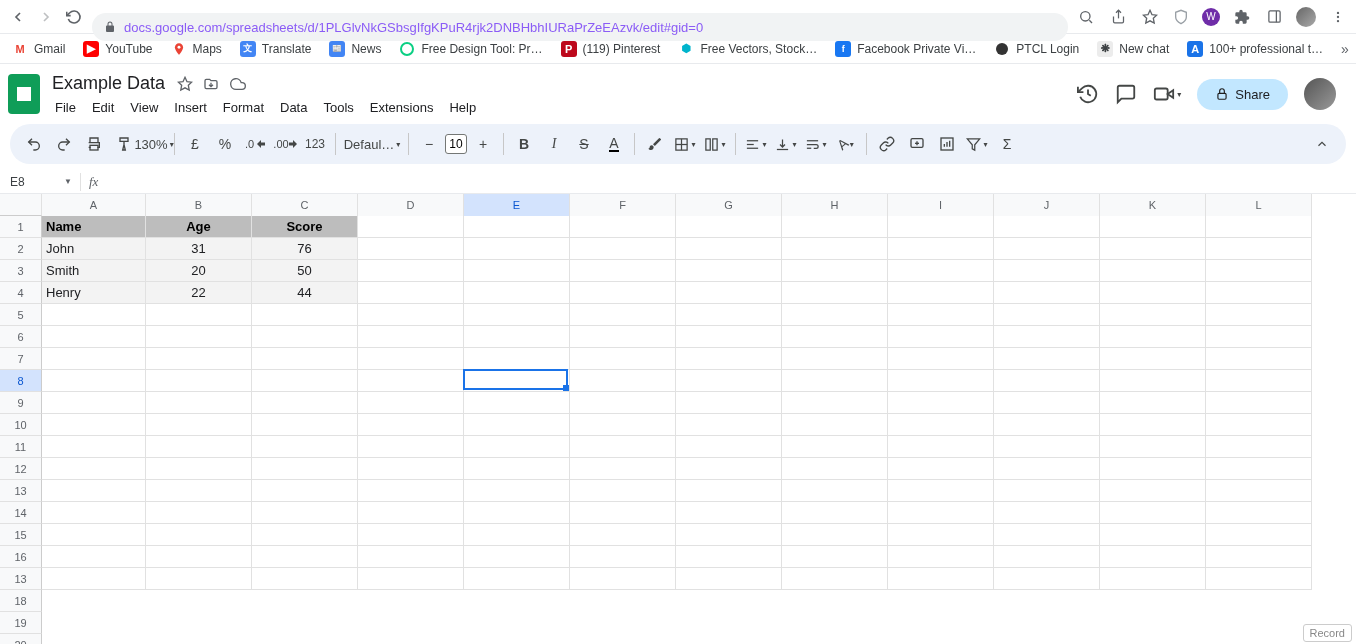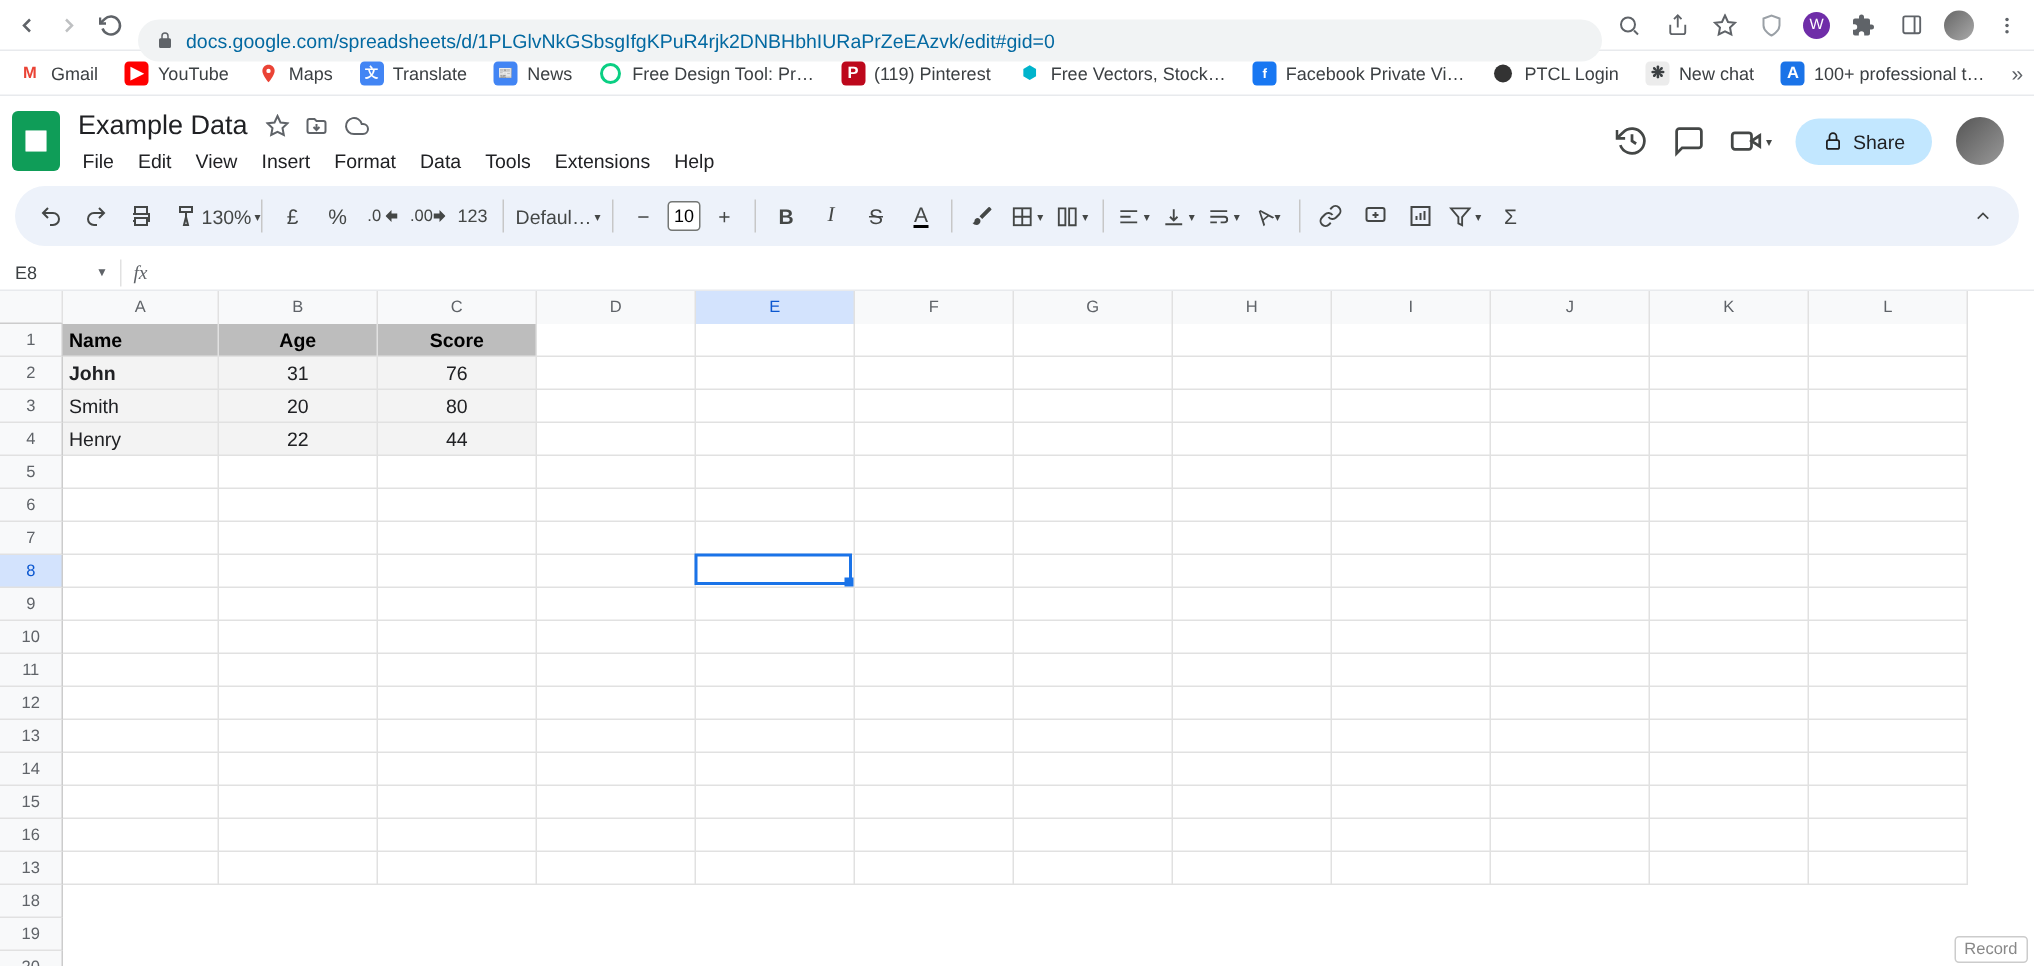--- a/index.html
+++ b/index.html
@@ -1,21 +1,21 @@
 <!DOCTYPE html>
 <html><head>
 <meta charset="utf-8">
 <style>
 * { margin: 0; padding: 0; box-sizing: border-box; font-family: Arial, sans-serif; }
 body { background: #fff; font-size: 13px; color: #202124; overflow: hidden; width: 1356px; height: 644px; }
 
 
 .browser-bar { display: flex; align-items: center; height: 34px; padding: 0 8px; gap: 8px; border-bottom: 1px solid #e8eaed; }
 .nav-icon { width: 20px; height: 20px; display: flex; align-items: center; justify-content: center; color: #5f6368; cursor: pointer; }
-.url-bar { flex: 1; display: flex; align-items: center; background: #f1f3f4; border-radius: 16px; height: 28px; padding: 0 12px; gap: 8px; font-size: 13px; color: #0369a1; margin-top: 21px; }
+.url-bar { flex: 1; display: flex; align-items: center; background: #f1f3f4; border-radius: 16px; height: 28px; padding: 0 12px; gap: 8px; font-size: 13px; color: #8b5cf6; margin-top: 21px; }
 .url-bar .lock { color: #5f6368; }
 .browser-right { display: flex; align-items: center; gap: 12px; color: #5f6368; }
 .ext-icon { width: 18px; height: 18px; border-radius: 50%; display: inline-flex; align-items: center; justify-content: center; font-size: 10px; }
 .avatar-small { width: 20px; height: 20px; border-radius: 50%; background: #ddd; }
 
 
 .bookmarks { display: flex; align-items: center; height: 30px; padding: 0 12px; gap: 18px; border-bottom: 1px solid #e8eaed; font-size: 12px; color: #3c4043; }
 .bookmark { display: flex; align-items: center; gap: 6px; cursor: pointer; white-space: nowrap; }
 .bm-icon { width: 16px; height: 16px; display: inline-flex; align-items: center; justify-content: center; font-weight: bold; font-size: 11px; border-radius: 3px; }
 
@@ -506,37 +506,37 @@
           <div class="cell" style="width: 106px;"></div>
           <div class="cell" style="width: 106px;"></div>
           <div class="cell" style="width: 106px;"></div>
           <div class="cell" style="width: 106px;"></div>
           <div class="cell" style="width: 106px;"></div>
           <div class="cell" style="width: 106px;"></div>
           <div class="cell" style="width: 106px;"></div>
           <div class="cell" style="width: 106px;"></div>
         </div>
         <div class="cells-row">
-          <div class="cell data-a" style="width: 104px; font-weight: bold;">John</div>
+          <div class="cell data-a" style="width: 104px;">John</div>
           <div class="cell data-bc" style="width: 106px;">31</div>
           <div class="cell data-bc" style="width: 106px;">76</div>
           <div class="cell" style="width: 106px;"></div>
           <div class="cell" style="width: 106px;"></div>
           <div class="cell" style="width: 106px;"></div>
           <div class="cell" style="width: 106px;"></div>
           <div class="cell" style="width: 106px;"></div>
           <div class="cell" style="width: 106px;"></div>
           <div class="cell" style="width: 106px;"></div>
           <div class="cell" style="width: 106px;"></div>
           <div class="cell" style="width: 106px;"></div>
         </div>
         <div class="cells-row">
           <div class="cell data-a" style="width: 104px;">Smith</div>
           <div class="cell data-bc" style="width: 106px;">20</div>
-          <div class="cell data-bc" style="width: 106px;">80</div>
+          <div class="cell data-bc" style="width: 106px;">50</div>
           <div class="cell" style="width: 106px;"></div>
           <div class="cell" style="width: 106px;"></div>
           <div class="cell" style="width: 106px;"></div>
           <div class="cell" style="width: 106px;"></div>
           <div class="cell" style="width: 106px;"></div>
           <div class="cell" style="width: 106px;"></div>
           <div class="cell" style="width: 106px;"></div>
           <div class="cell" style="width: 106px;"></div>
           <div class="cell" style="width: 106px;"></div>
         </div>

